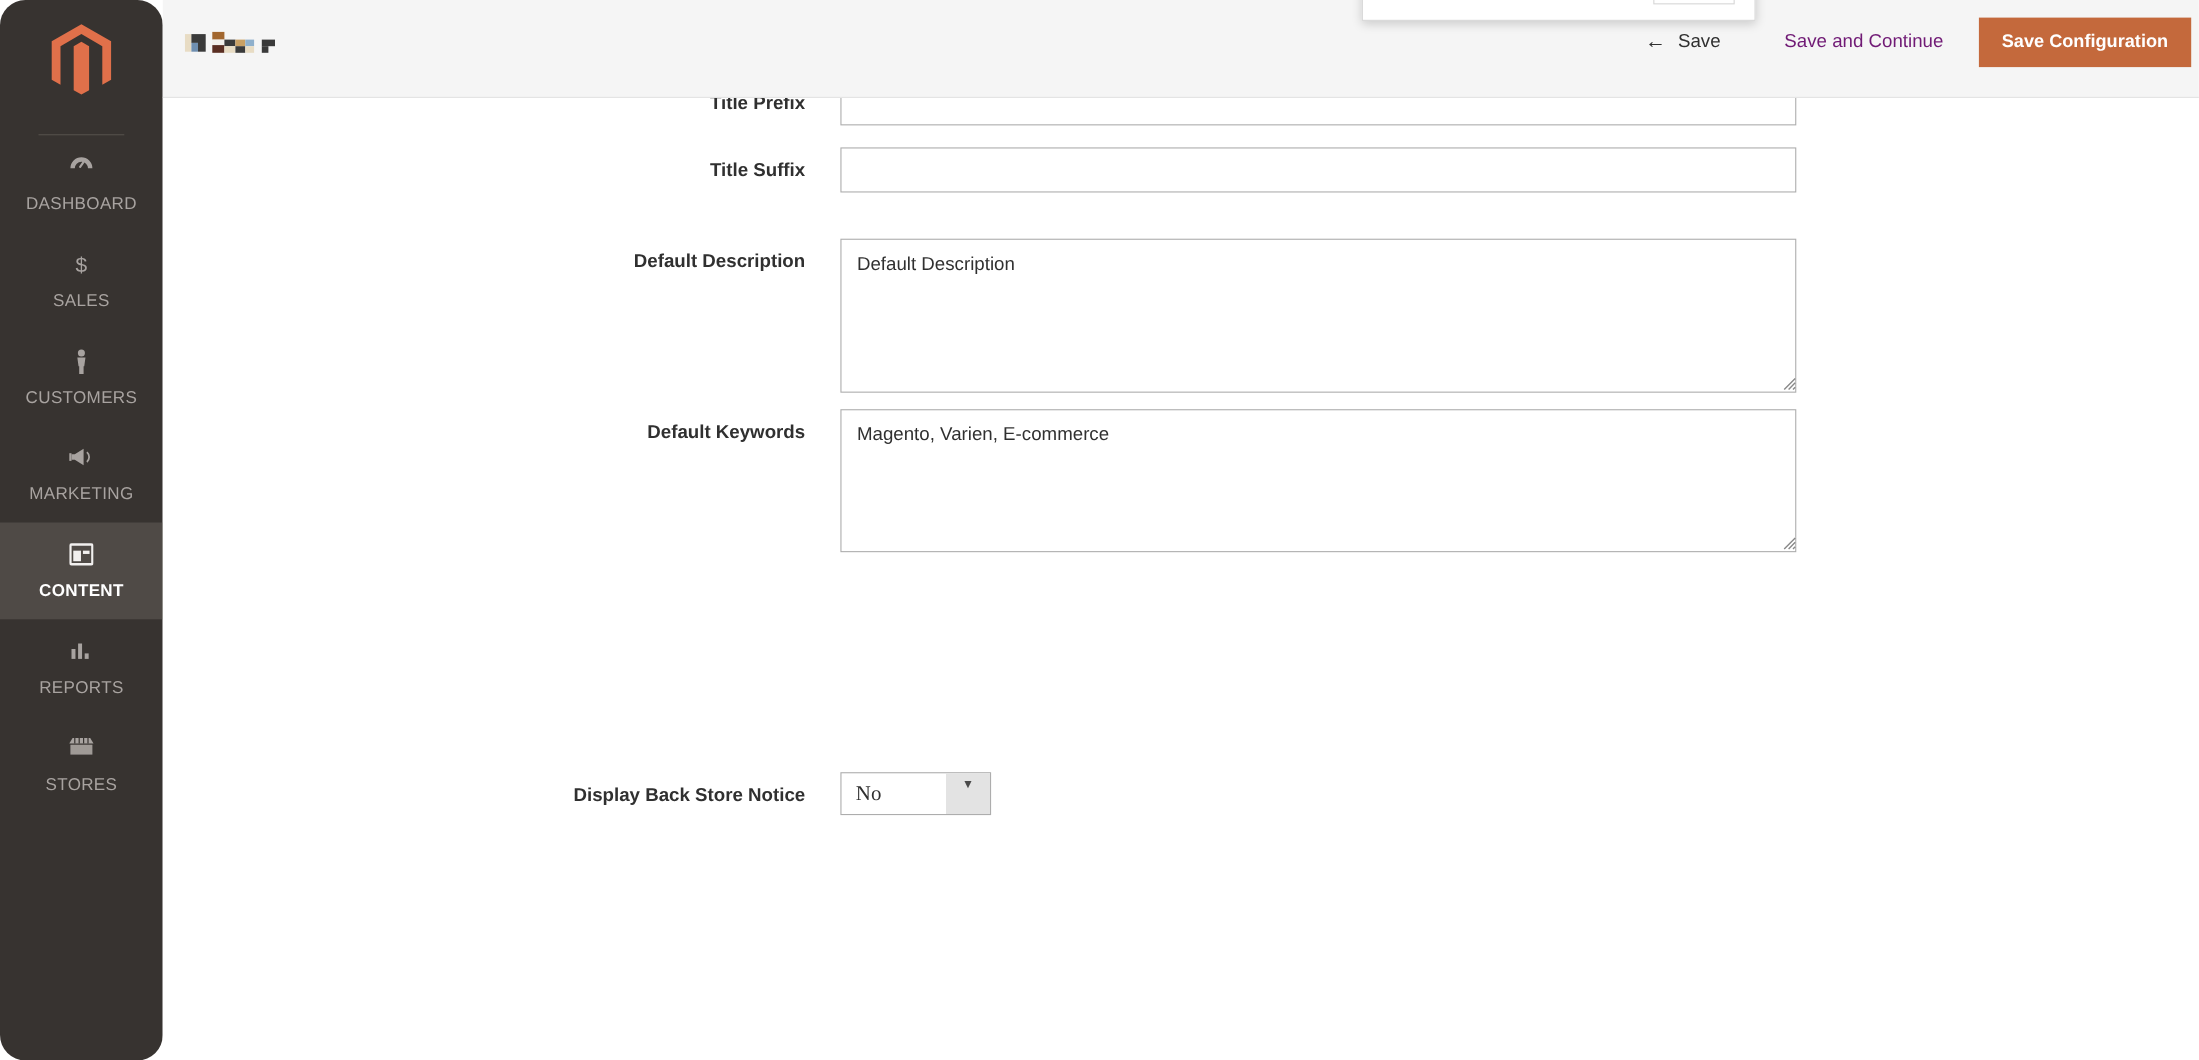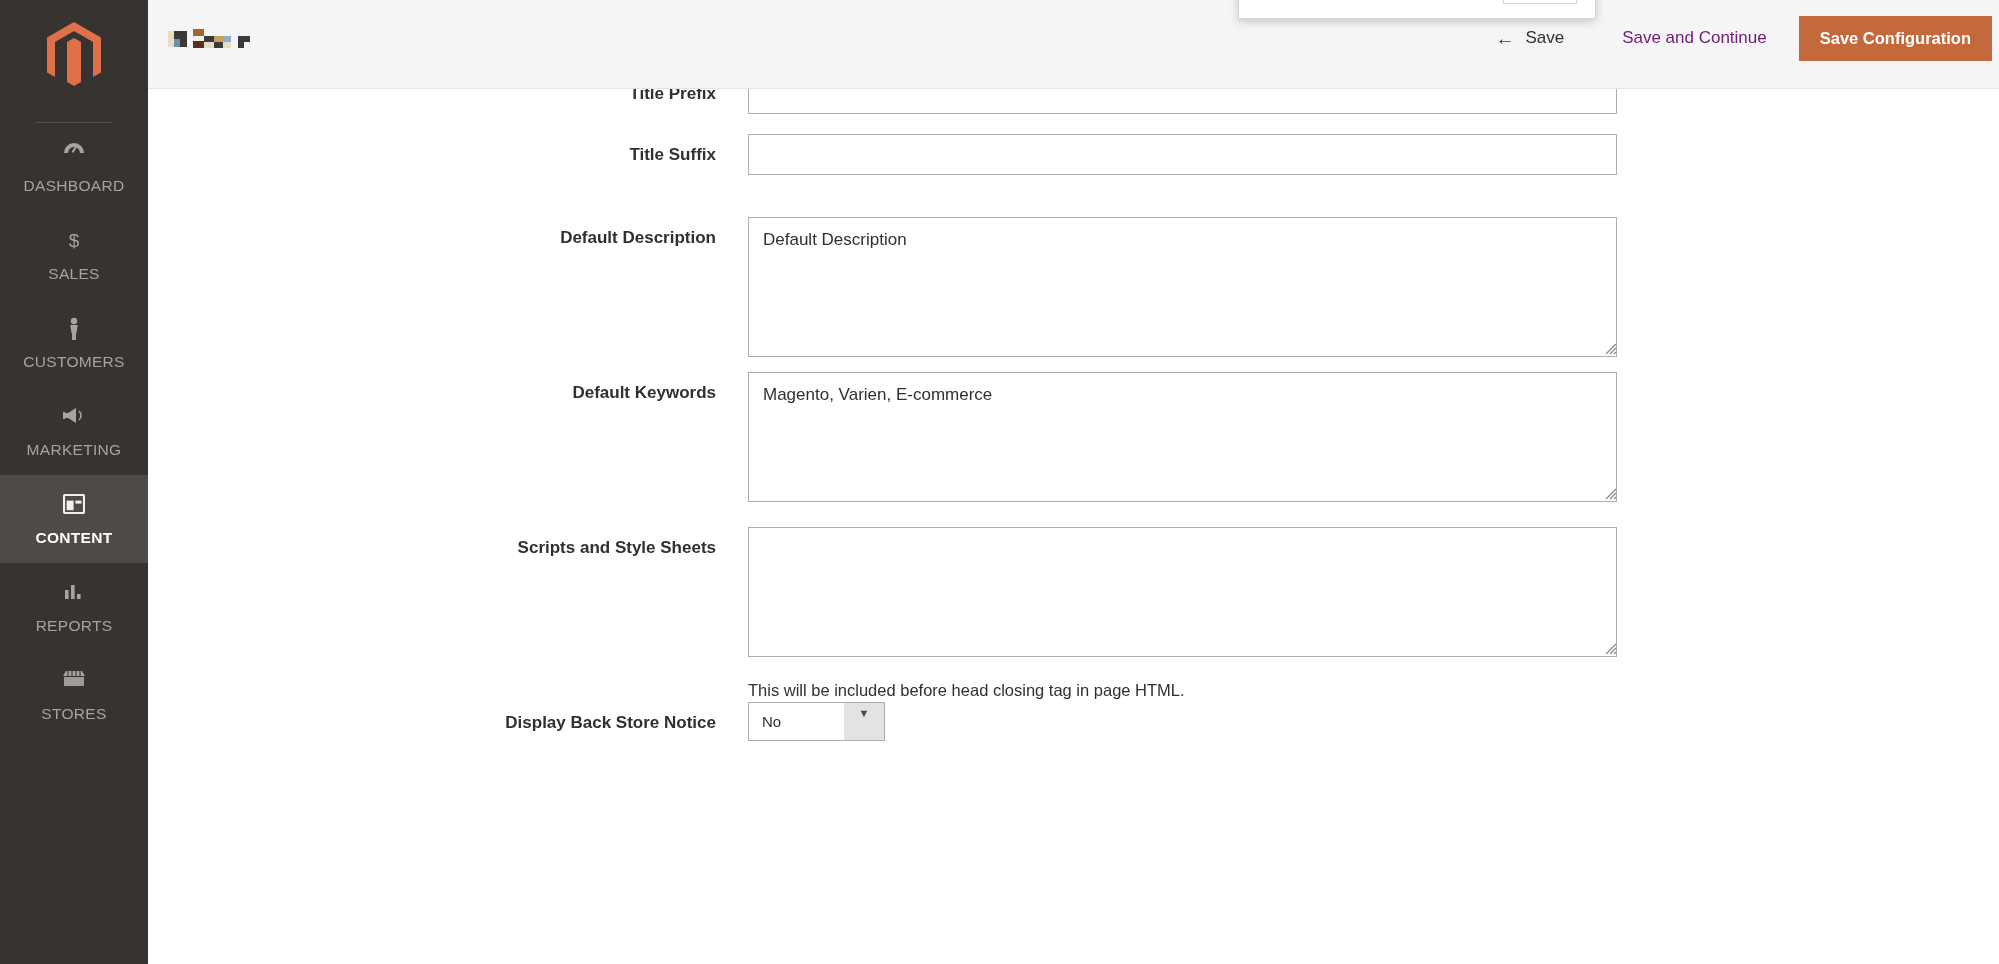--- a/index.html
+++ b/index.html
@@ -10,20 +10,21 @@
     font-family: "Liberation Sans", sans-serif;
   }
   #app { position: relative; width: 1999px; height: 964px; }
 
   
   #sidebar {
     position: absolute; left: 0; top: 0;
     width: 148px; height: 964px;
     background: #373330;
     overflow: hidden;
+    border-radius: 23px;
   }
   #logo-wrap {
     height: 110px;
     display: flex; align-items: center; justify-content: center;
   }
   #logo-wrap svg { display: block; }
   .side-divider {
     width: 78px; height: 1px; background: #55504b;
     margin: 12px auto 0 auto;
   }
@@ -116,21 +117,21 @@
     border: 1px solid #d6d6d6; background: #fff;
   }
 
   
   #form-area {
     position: absolute; left: 0; top: 89px;
     width: 1851px; height: 875px;
     background: #ffffff;
   }
   .field-row {
-    position: absolute; left: 0; width: 1557px;
+    position: absolute; left: 16px; width: 1557px;
   }
   .field-label {
     position: absolute; left: 0; top: 0;
     width: 568px;
     text-align: right;
     font-size: 17px;
     font-weight: bold;
     color: #303030;
     font-family: "Liberation Sans", sans-serif;
   }
@@ -170,23 +171,23 @@
     font-family: "Liberation Sans", sans-serif;
   }
   .select-wrap {
     position: relative;
     width: 137px; height: 39px;
     border: 1px solid #adadad;
     background: #ffffff;
     display: flex; align-items: center;
   }
   .select-value {
-    font-size: 15px; color: #303030;
+    font-size: 19px; color: #303030;
     padding-left: 13px;
-    font-family: Liberation Sans, sans-serif;
+    font-family: Liberation Serif, serif;
   }
   .select-button {
     position: absolute; right: 0; top: 0;
     width: 40px; height: 37px;
     background: #e3e3e3;
     display: flex; align-items: flex-start; justify-content: center;
     padding-top: 5px;
   }
   .select-caret {
     font-size: 11px; color: #4a4a4a; line-height: 1;
@@ -339,32 +340,20 @@
           <div class="field-label" style="top: 11px;">Default Keywords</div>
           <div class="field-control" style="position: absolute;">
             <div style="position: relative; width: 871px;">
               <textarea class="text-area" style="height: 130px;">Magento, Varien, E-commerce</textarea>
               <svg class="resize-grip" viewBox="0 0 15 15">
                 <path d="M14 4 L4 14 M14 8 L8 14 M14 12 L12 14" stroke="#8a8a8a" stroke-width="1.3" fill="none"></path>
               </svg>
             </div>
           </div>
         </div>
-        <div class="field-row" style="top: 438px; height: 170px;">
-          <div class="field-label" style="top: 11px;">Scripts and Style Sheets</div>
-          <div class="field-control" style="position: absolute;">
-            <div style="position: relative; width: 871px;">
-              <textarea class="text-area" style="height: 130px;"></textarea>
-              <svg class="resize-grip" viewBox="0 0 15 15">
-                <path d="M14 4 L4 14 M14 8 L8 14 M14 12 L12 14" stroke="#8a8a8a" stroke-width="1.3" fill="none"></path>
-              </svg>
-            </div>
-          </div>
-          <div class="field-note" style="top: 154px;">This will be included before head closing tag in page HTML.</div>
-        </div>
         <div class="field-row" style="top: 613px; height: 79px;">
           <div class="field-label" style="top: 11px;">Display Back Store Notice</div>
           <div class="field-control" style="position: absolute;">
             <div class="select-wrap">
               <span class="select-value">No</span>
               <span class="select-button">
                 <span class="select-caret">▼</span>
               </span>
             </div>
           </div>

